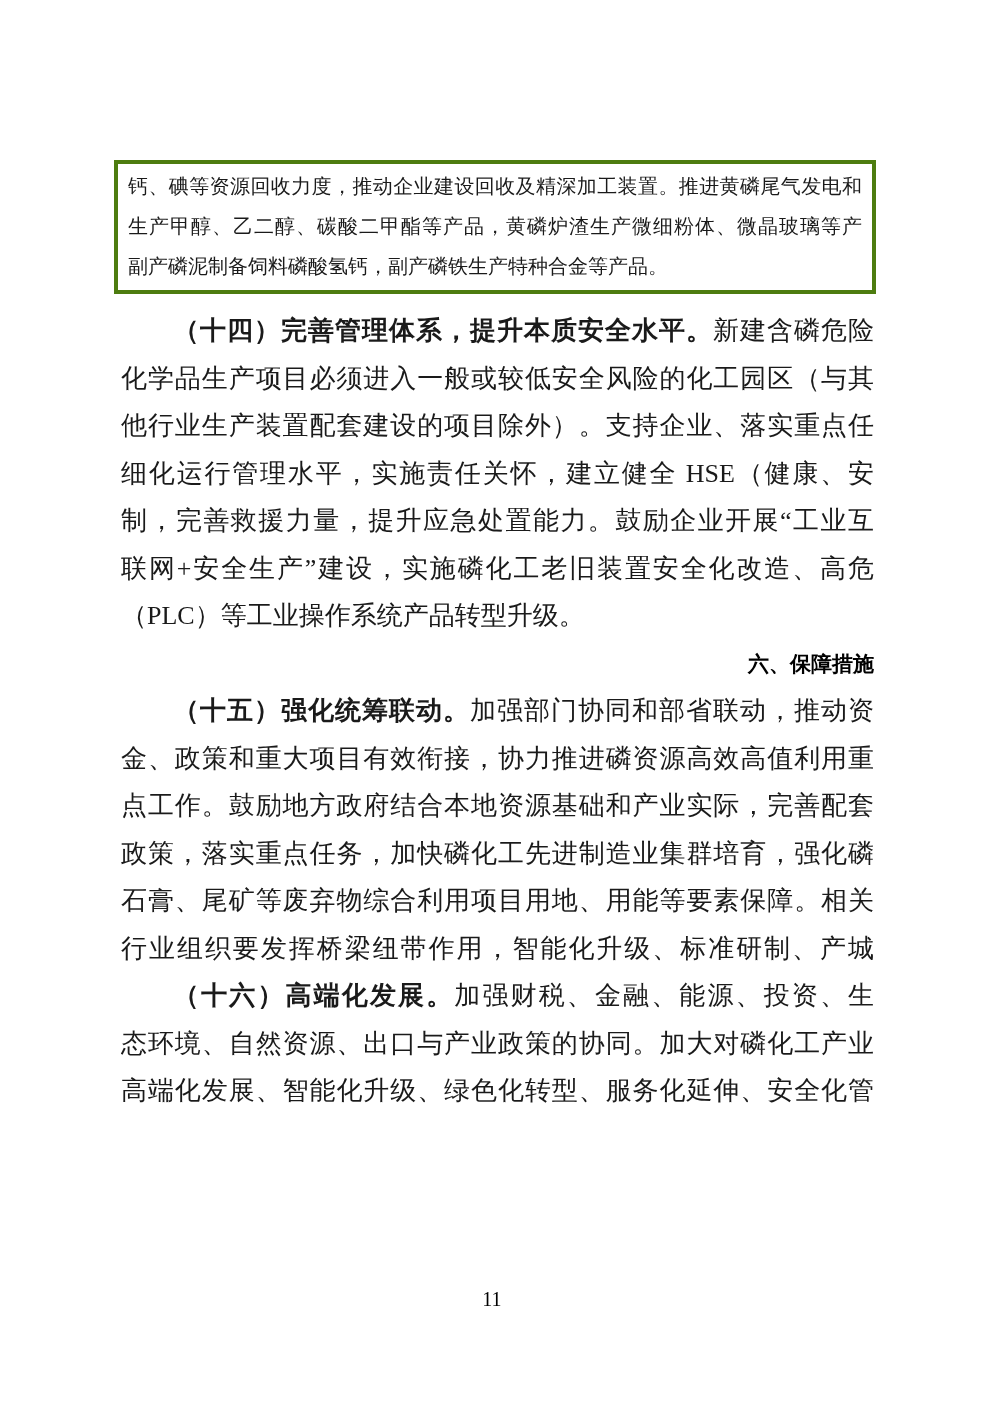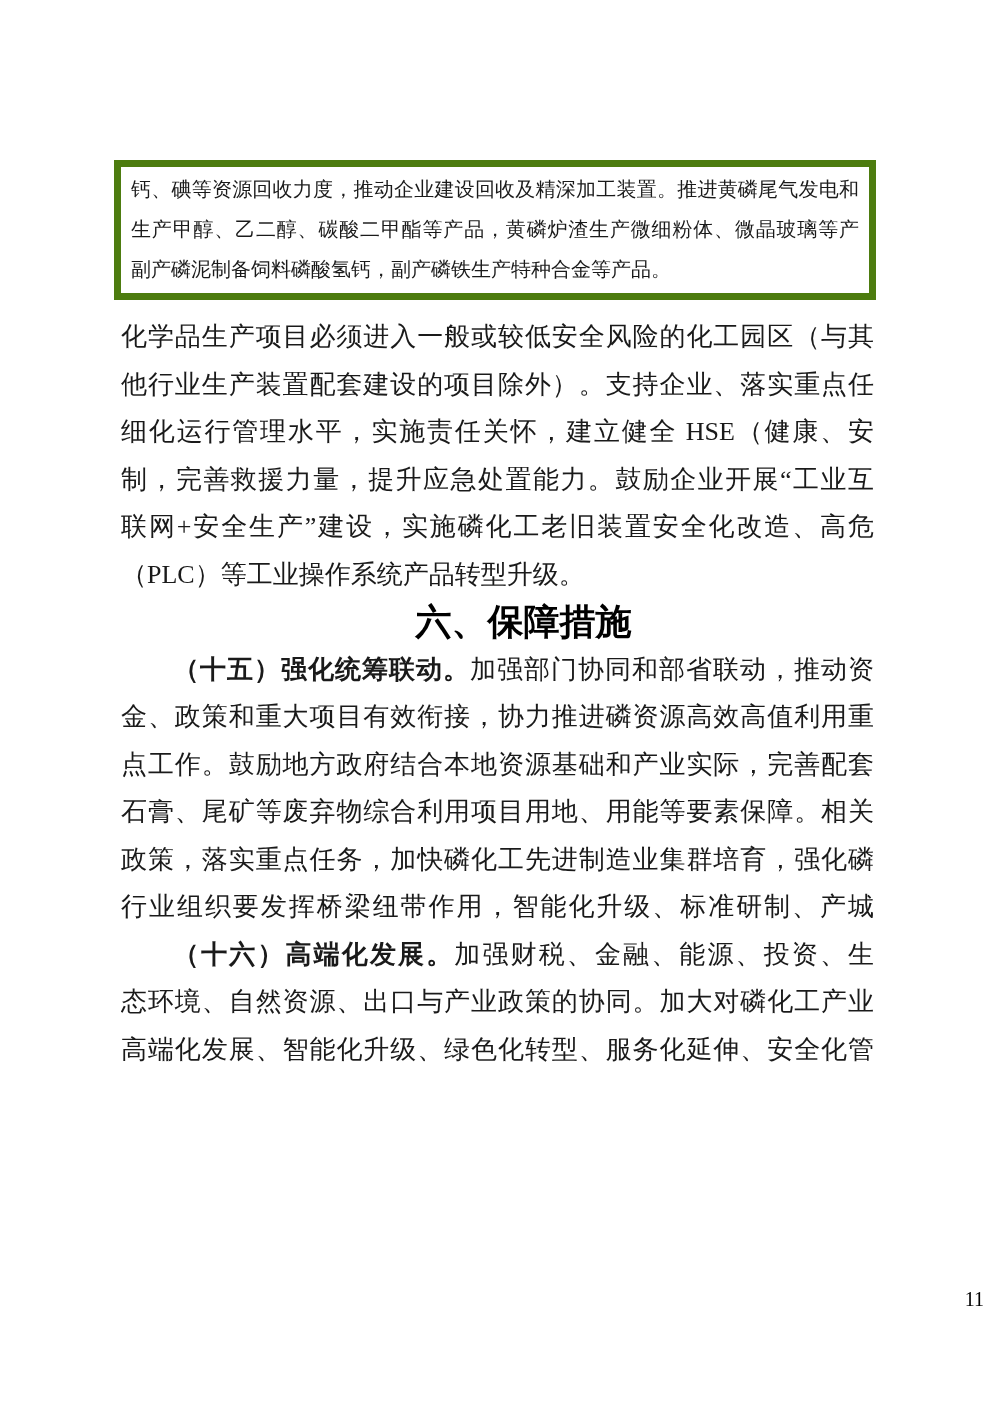--- a/index.html
+++ b/index.html
@@ -19,21 +19,21 @@
   .content {
     position: absolute;
     left: 114px;
     top: 160px;
     width: 762px;
   }
   
   .note-box {
     box-sizing: border-box;
     width: 762px;
-    border: 7px solid #4d7c0f;
+    border: 4px solid #4d7c0f;
     padding: 2px 10px 4px 10px;
   }
   .box-line {
     font-size: 20px;
     height: 40px;
     line-height: 40px;
     white-space: nowrap;
     overflow: hidden;
   }
   .box-line.full {
@@ -67,65 +67,66 @@
   }
   .line.first {
     padding-left: 52px;
   }
   .lead {
     font-weight: 700;
   }
   .heading {
     font-family: "Liberation Sans", "DejaVu Sans", sans-serif;
     font-weight: 700;
-    font-size: 36px;
+    font-size: 21px;
     height: 47.5px;
     line-height: 47.5px;
     padding-left: 52px;
-    text-align: center;
+    text-align: right;
     color: #000000;
   }
   
   .page-number {
     position: absolute;
     left: 0;
     top: 1288px;
     width: 100%;
-    text-align: right;
+    text-align: center;
     font-family: "Liberation Serif", "DejaVu Serif", serif;
     font-size: 20px;
     color: #000000;
   }
 </style>
 </head>
 <body>
 
 <div class="page">
   <div class="content">
     <div class="note-box">
         <div class="box-line full">钙、碘等资源回收力度，推动企业建设回收及精深加工装置。推进黄磷尾气发电和</div>
         <div class="box-line full">生产甲醇、乙二醇、碳酸二甲酯等产品，黄磷炉渣生产微细粉体、微晶玻璃等产品，</div>
         <div class="box-line last">副产磷泥制备饲料磷酸氢钙，副产磷铁生产特种合金等产品。</div>
       </div>
     <div class="body-text">
         <div class="para">
+          <div class="line full first"><span class="lead">（十四）完善管理体系，提升本质安全水平。</span><span>新建含磷危险</span></div>
           <div class="line full">化学品生产项目必须进入一般或较低安全风险的化工园区（与其</div>
           <div class="line full">他行业生产装置配套建设的项目除外）。支持企业、落实重点任务</div>
           <div class="line full">细化运行管理水平，实施责任关怀，建立健全 HSE（健康、安全、</div>
           <div class="line full">制，完善救援力量，提升应急处置能力。鼓励企业开展“工业互</div>
           <div class="line full">联网+安全生产”建设，实施磷化工老旧装置安全化改造、高危</div>
           <div class="line last">（PLC）等工业操作系统产品转型升级。</div>
         </div>
         <div class="heading">六、保障措施</div>
         <div class="para">
           <div class="line full first"><span class="lead">（十五）强化统筹联动。</span><span>加强部门协同和部省联动，推动资</span></div>
           <div class="line full">金、政策和重大项目有效衔接，协力推进磷资源高效高值利用重</div>
           <div class="line full">点工作。鼓励地方政府结合本地资源基础和产业实际，完善配套</div>
+          <div class="line full">政策，落实重点任务，加快磷化工先进制造业集群培育，强化磷</div>
           <div class="line full">石膏、尾矿等废弃物综合利用项目用地、用能等要素保障。相关</div>
-          <div class="line full">政策，落实重点任务，加快磷化工先进制造业集群培育，强化磷</div>
           <div class="line full">行业组织要发挥桥梁纽带作用，智能化升级、标准研制、产城</div>
         </div>
         <div class="para">
           <div class="line full first"><span class="lead">（十六）高端化发展。</span><span>加强财税、金融、能源、投资、生</span></div>
           <div class="line full">态环境、自然资源、出口与产业政策的协同。加大对磷化工产业</div>
           <div class="line full">高端化发展、智能化升级、绿色化转型、服务化延伸、安全化管</div>
         </div>
       </div>
   </div>
   <div class="page-number">11</div>

